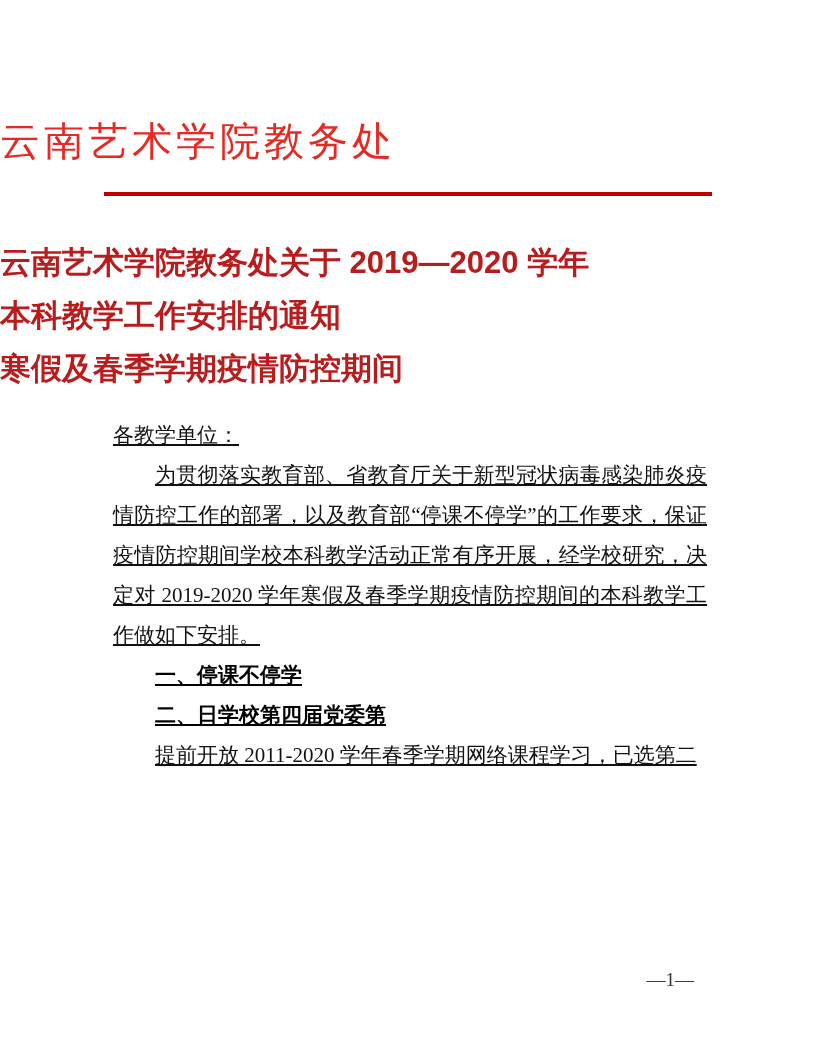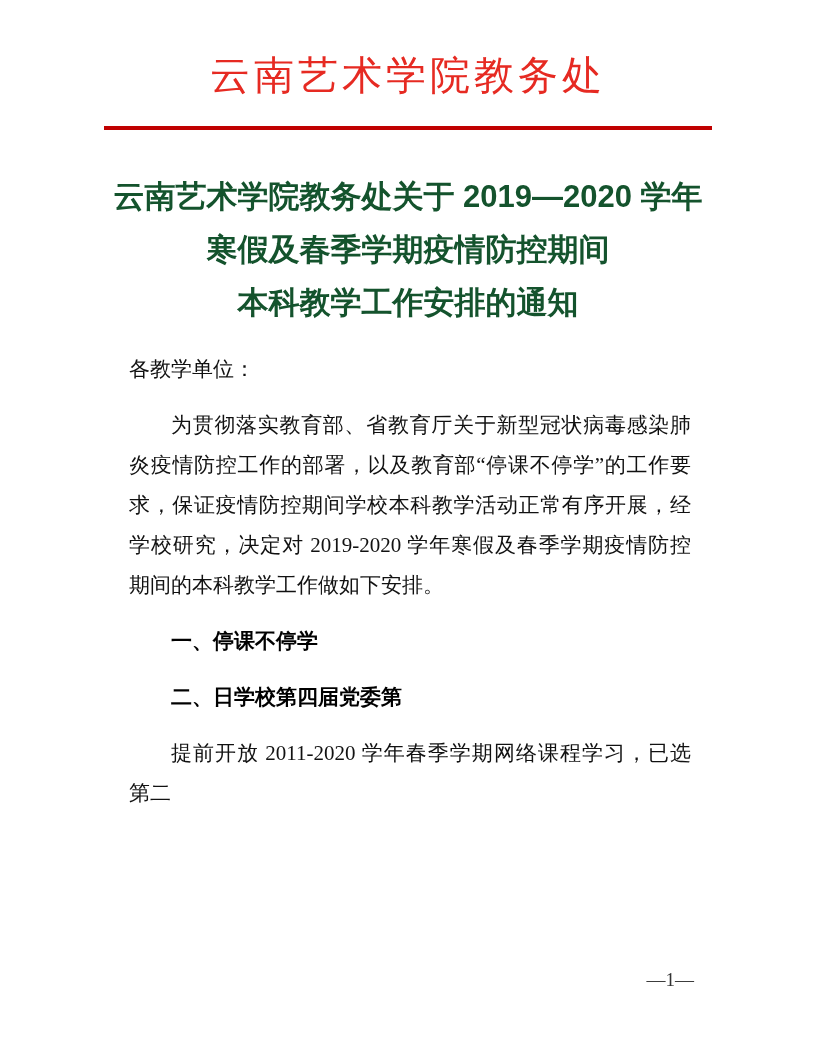--- a/index.html
+++ b/index.html
@@ -11,58 +11,58 @@
     position: relative;
     width: 816px;
     height: 1056px;
     margin: 0 auto;
     background: #ffffff;
     overflow: hidden;
     font-family: "Liberation Serif", serif;
     color: #111111;
   }
   .letterhead-org {
-    padding-top: 50px;
-    text-align: center;
+    padding-top: 116px;
     color: #e62a22;
     font-size: 40px;
     line-height: 1.25;
     letter-spacing: 4px;
     font-family: "Liberation Sans", sans-serif;
     font-weight: normal;
   }
   .letterhead-rule {
     width: 608px;
     height: 4px;
     background: #c00000;
     margin: 26px 0 0 104px;
   }
   .notice-title {
     margin: 40px 0 0 0;
-    text-align: center;
+    text-align: left;
     font-weight: bold;
     font-size: 31px;
     line-height: 53px;
-    color: #14532d;
+    color: #b91c1c;
     font-family: "Liberation Sans", sans-serif;
   }
   .notice-title .tline {
     display: block;
   }
   .doc-body {
     margin: 20px 0 0 113px;
     width: 594px;
     font-size: 21px;
     line-height: 40px;
     text-align: justify;
     color: #111111;
   }
   .doc-body p {
-    margin: 16px;
+    margin: 0;
     padding: 0;
+    text-decoration: underline;
   }
   .salutation {
     text-indent: 0;
   }
   .para {
     text-indent: 2em;
   }
   .section-heading {
     text-indent: 2em;
     font-weight: bold;
@@ -84,22 +84,22 @@
 
 <div class="page">
 
   <div class="letterhead">
     <div class="letterhead-org">云南艺术学院教务处</div>
     <div class="letterhead-rule"></div>
   </div>
 
   <h1 class="notice-title">
     <span class="tline">云南艺术学院教务处关于 2019—2020 学年</span>
+    <span class="tline">本科教学工作安排的通知</span>
     <span class="tline">寒假及春季学期疫情防控期间</span>
-    <span class="tline">本科教学工作安排的通知</span>
   </h1>
 
   <div class="doc-body">
     <p class="salutation">各教学单位：</p>
     <p class="para">为贯彻落实教育部、省教育厅关于新型冠状病毒感染肺炎疫情防控工作的部署，以及教育部“停课不停学”的工作要求，保证疫情防控期间学校本科教学活动正常有序开展，经学校研究，决定对 2019-2020 学年寒假及春季学期疫情防控期间的本科教学工作做如下安排。</p>
     <p class="section-heading">一、停课不停学</p>
     <p class="section-heading">二、日学校第四届党委第</p>
     <p class="para">提前开放 2011-2020 学年春季学期网络课程学习，已选第二</p>
   </div>
 

